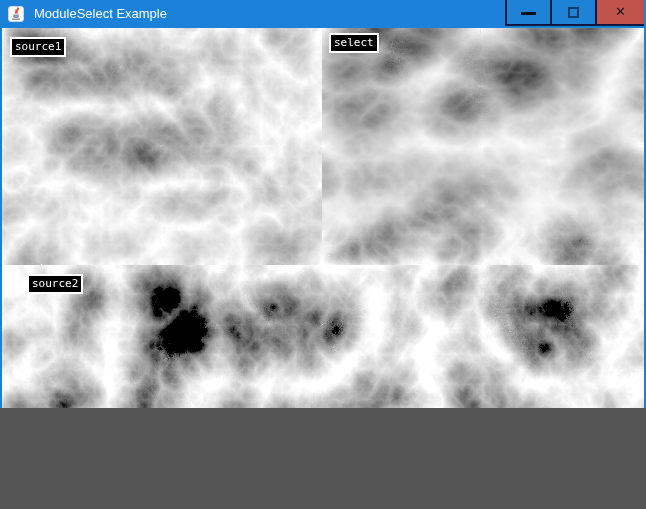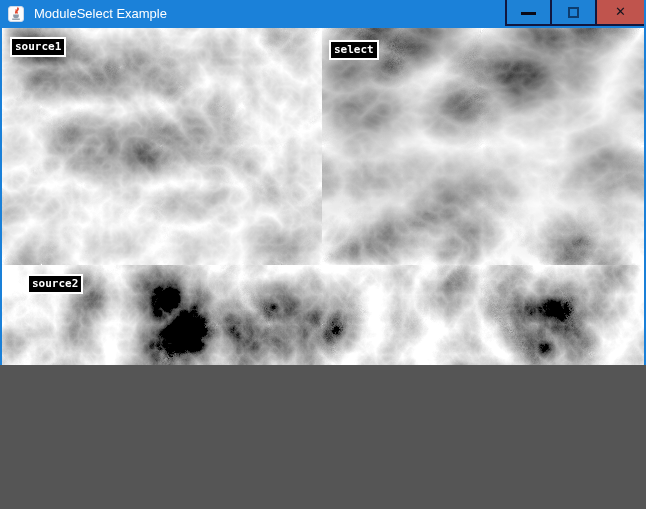--- a/index.html
+++ b/index.html
@@ -1,20 +1,20 @@
 <!DOCTYPE html>
 <html style="--titlebar-blue: #1b81d9; --frame-blue: #1a80d8; --button-blue: #1e82d6; --button-border-dark: #11173f; --close-red: #c0544d; --title-text: #ffffff; --label-bg: #000000; --label-border: #ffffff; --label-text: #ffffff;"><head>
 <meta charset="utf-8">
 <style>
   html,body{margin:0;padding:0;background:#555;}
   *{box-sizing:border-box;}
 
   .window{
     position:relative;
-    width:646px;height:365px;
+    width:646px;height:408px;
     background:var(--frame-blue,#1a80d8);
     font-family:"Liberation Sans",sans-serif;
     overflow:hidden;
   }
 
   
   .titlebar{
     position:absolute;left:0;top:0;width:646px;height:28px;
     background:var(--titlebar-blue,#1b81d9);
     display:flex;align-items:center;
@@ -54,21 +54,21 @@
   .glyph-x{
     color:#14141e;font-weight:bold;font-size:13px;line-height:22px;
     font-family:"DejaVu Sans",sans-serif;
   }
 
   
   .client{
     position:absolute;left:2px;top:28px;width:642px;height:477px;
     background:#000;overflow:hidden;
   }
-  .panel{position:absolute;overflow:hidden;font-weight:bold;}
+  .panel{position:absolute;overflow:hidden;}
   #p-source1{left:0;top:0;width:320px;height:237px;}
   #p-select {left:320px;top:0;width:322px;height:237px;}
   #p-source2{left:0;top:237px;width:642px;height:240px;}
   .panel svg{position:absolute;left:0;top:0;display:block;}
 
   .ridged-overlay{
     -webkit-mask-image:linear-gradient(to bottom, transparent 42%, rgba(0,0,0,.55) 72%, #000 100%);
     mask-image:linear-gradient(to bottom, transparent 42%, rgba(0,0,0,.55) 72%, #000 100%);
   }
 
@@ -77,21 +77,21 @@
     position:absolute;
     background:var(--label-bg,#000);
     color:var(--label-text,#fff);
     border:2px solid var(--label-border,#fff);
     font-family:"DejaVu Sans Mono",monospace;
     font-size:11px;line-height:14px;
     padding:1px 3px;
     white-space:nowrap;
   }
   #lbl-source1{left:8px;top:9px;}
-  #lbl-select {left:7px;top:12px;}
+  #lbl-select {left:7px;top:5px;}
   #lbl-source2{left:8px;top:9px;margin-left:17px;}
 </style>
 </head>
 <body>
 
 <div class="window">
 
   <div class="titlebar">
     <svg class="app-icon" viewBox="0 0 16 16" xmlns="http://www.w3.org/2000/svg">
       <rect x="0.5" y="0.5" width="15" height="15" rx="2.5" fill="#fbfbfb" stroke="#cfd9e8" stroke-width="1"></rect>

